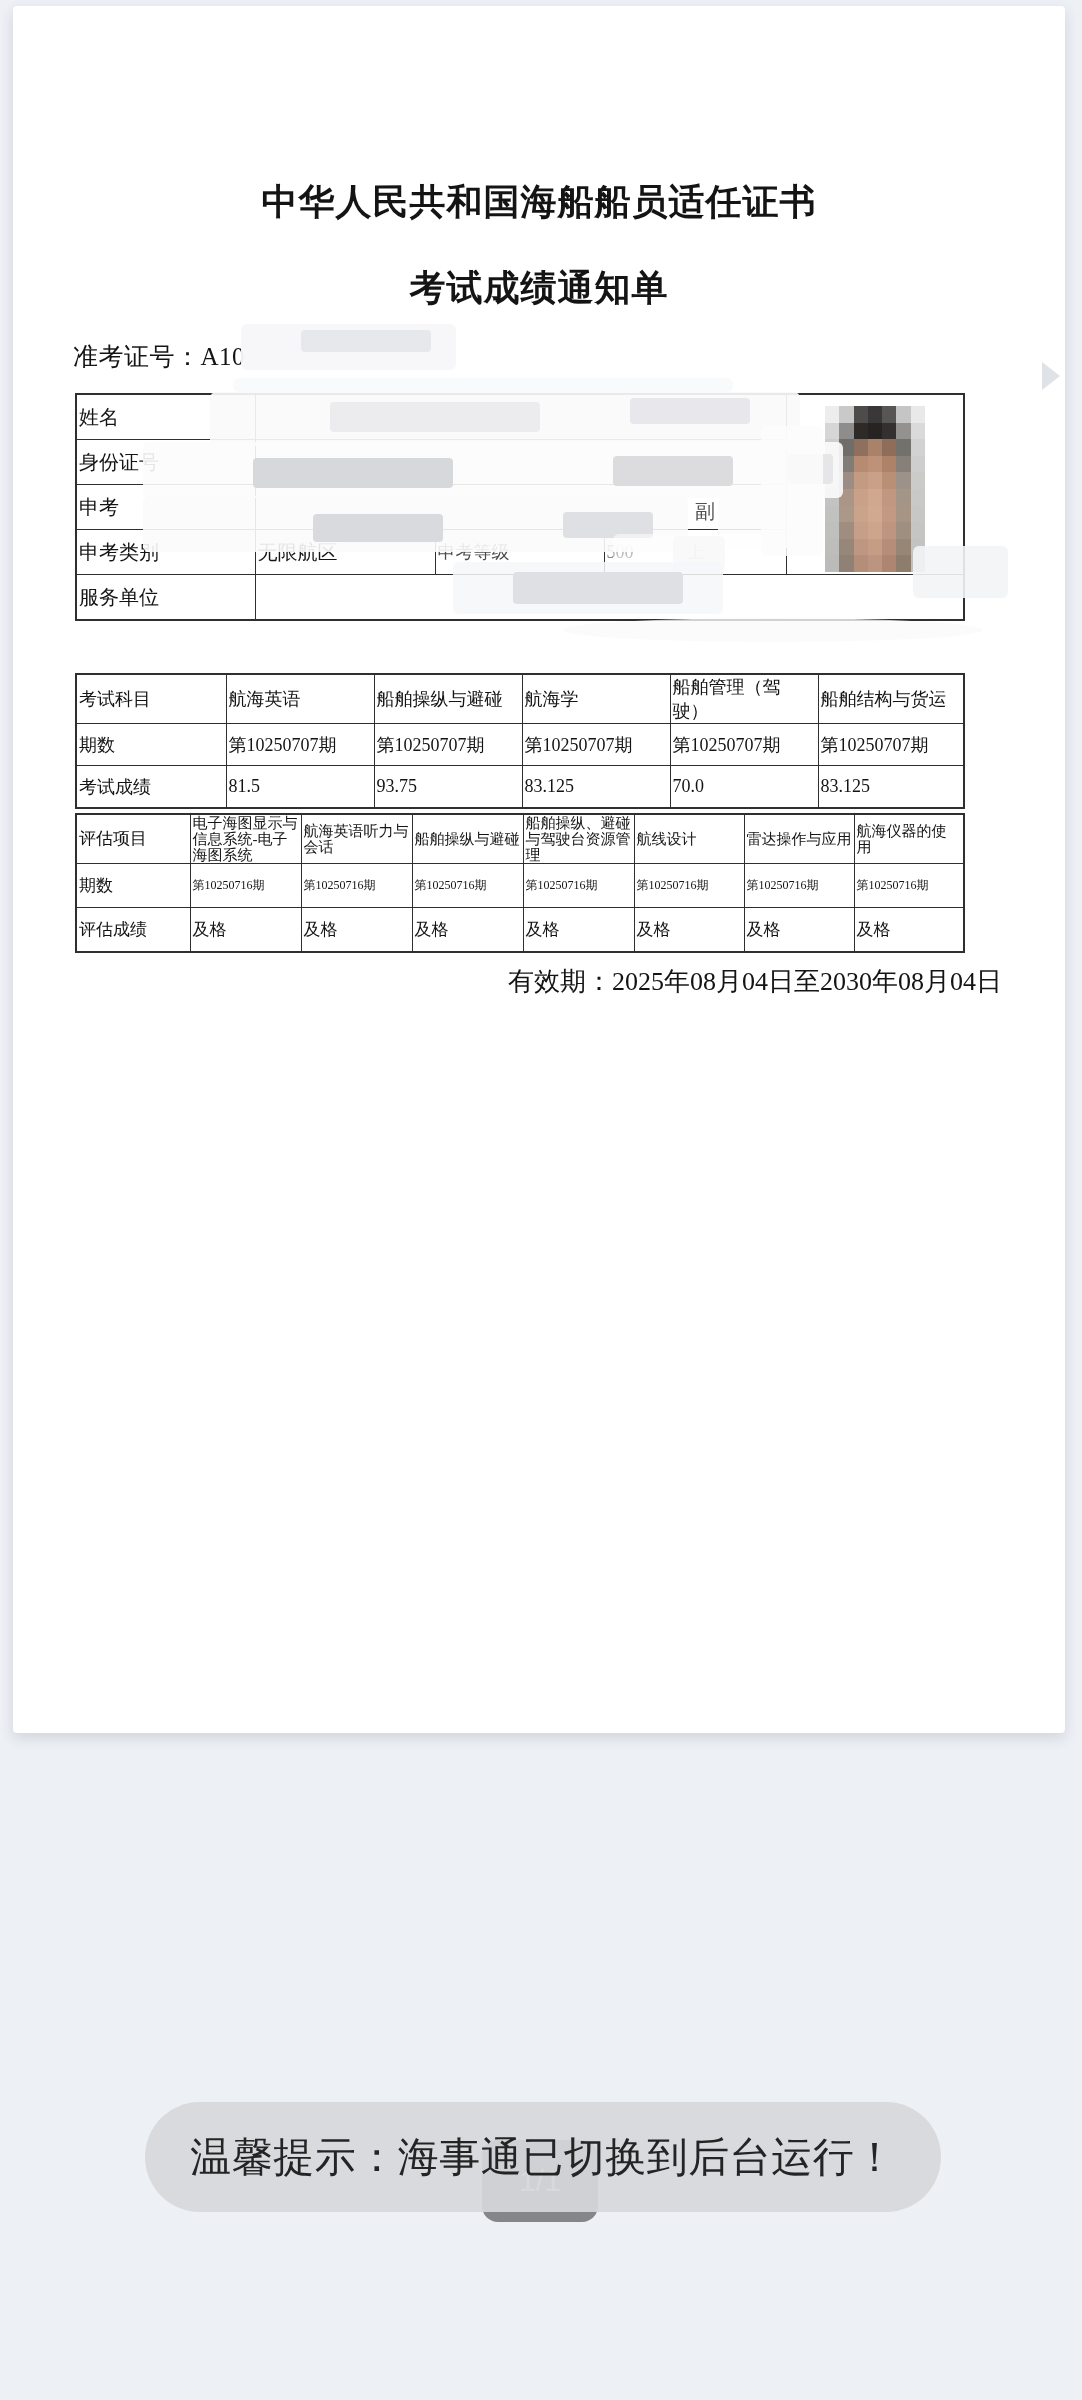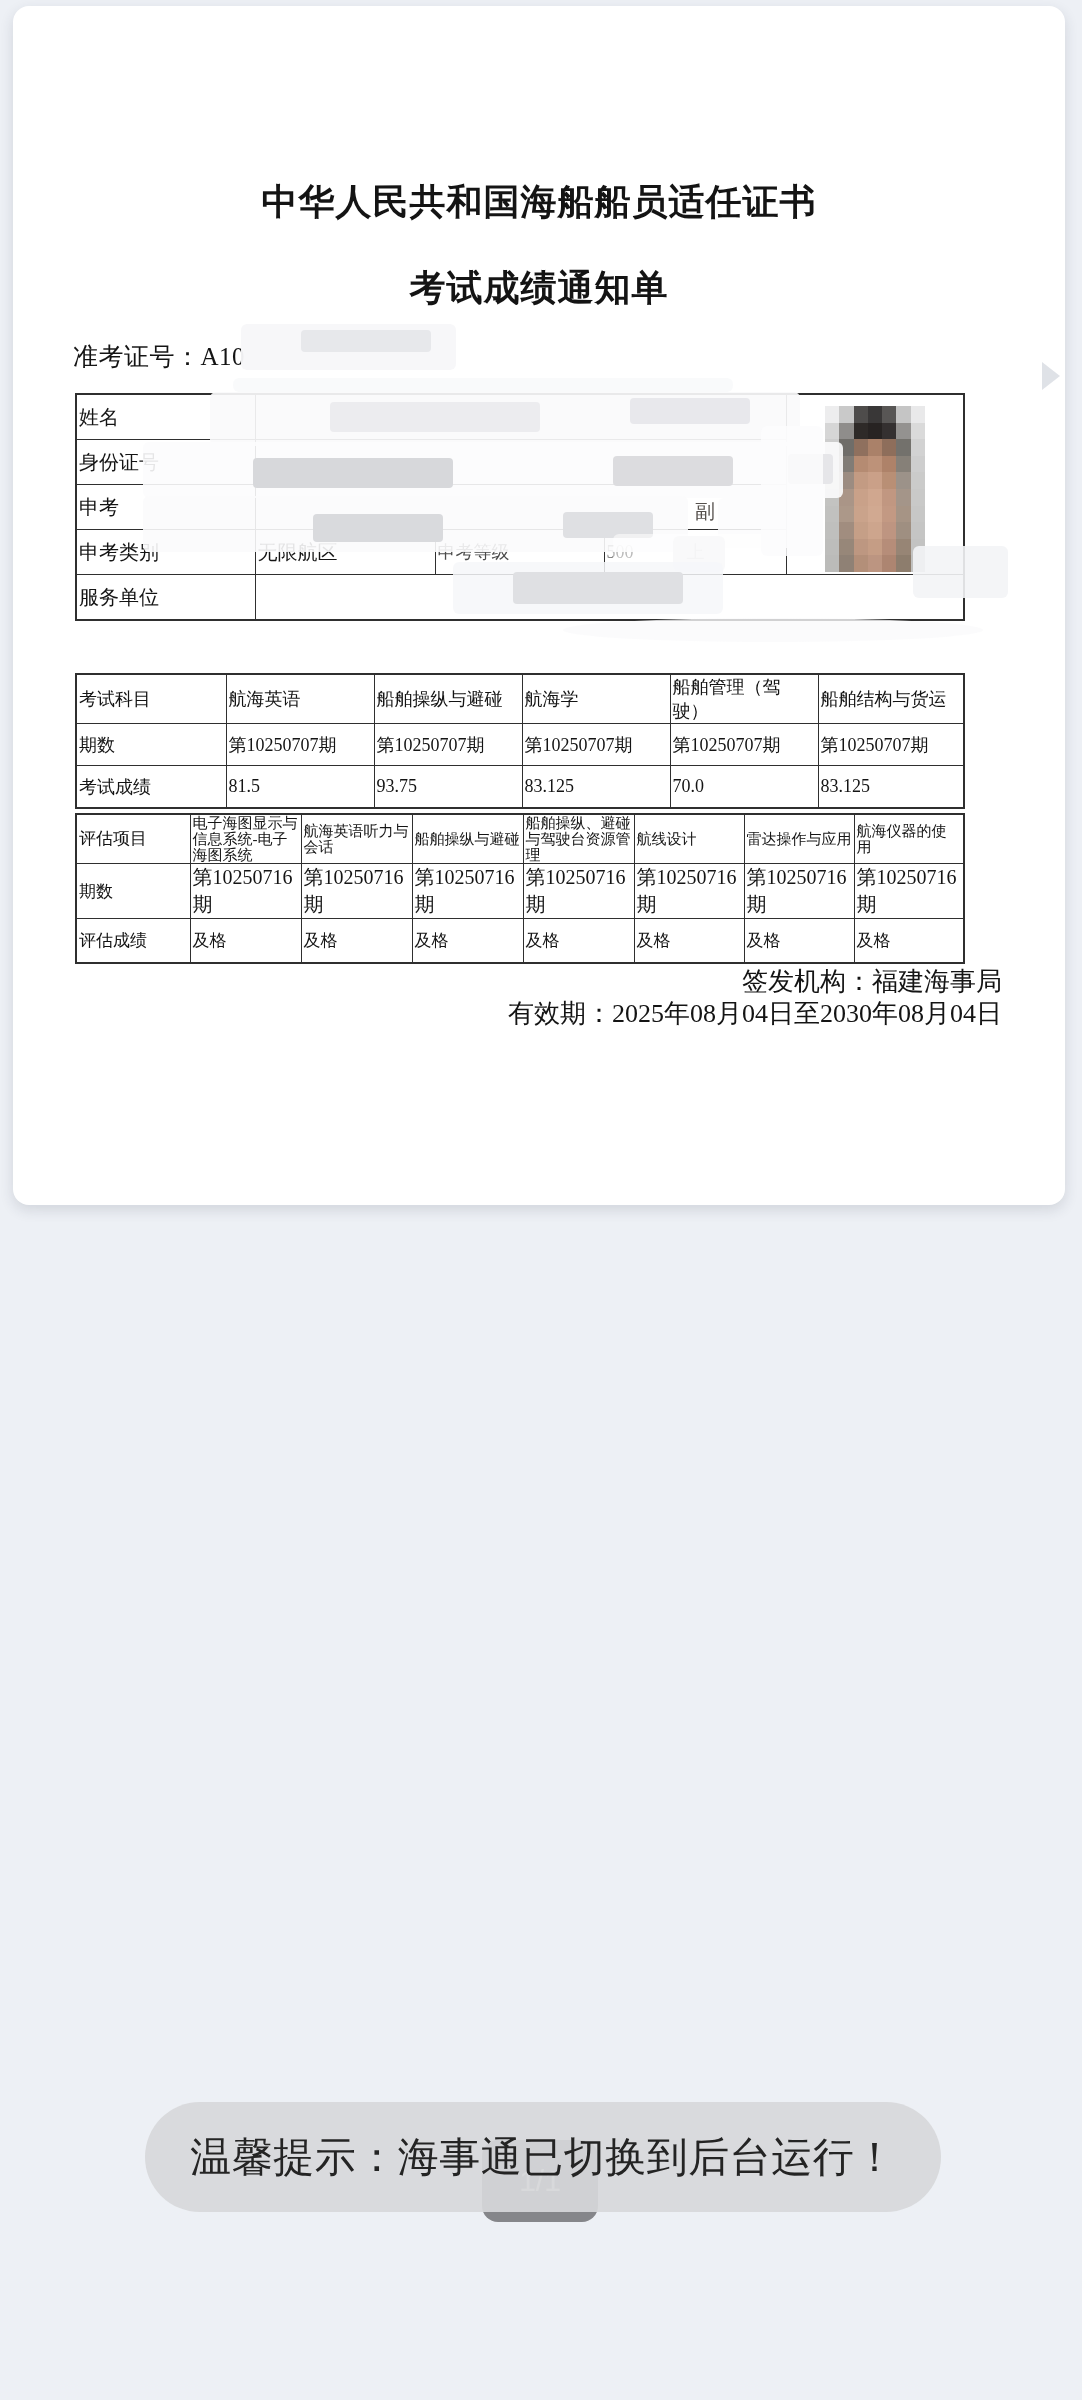--- a/index.html
+++ b/index.html
@@ -1,35 +1,35 @@
 <!DOCTYPE html>
 <html><head>
 <meta charset="utf-8">
 <style>
   html,body{margin:0;padding:0;}
   .screen{position:relative;width:1082px;height:2400px;background:#edf0f5;overflow:hidden;
     font-family:"Liberation Serif","DejaVu Serif",serif;color:#141414;}
-  .page{position:absolute;left:13px;top:6px;width:1052px;height:1199px;background:#ffffff;
-    border-radius:16px;box-shadow:0 5px 14px rgba(40,50,70,.14);}
+  .page{position:absolute;left:13px;top:6px;width:1052px;height:1727px;background:#ffffff;
+    border-radius:4px;box-shadow:0 5px 14px rgba(40,50,70,.14);}
   .title{position:absolute;left:0;width:100%;text-align:center;font-weight:700;font-size:36px;letter-spacing:1px;}
   .t1{top:172px;} .t2{top:258px;}
   .ticket{position:absolute;left:60px;top:334px;font-size:25px;}
   .ticket span{letter-spacing:.5px;}
   table.t{border-collapse:collapse;table-layout:fixed;position:absolute;background:#fff;}
   table.t td,table.t th{border:1px solid #2f2f2f;text-align:left;vertical-align:middle;
     font-weight:400;padding:0 2px;overflow:hidden;}
   table.t{border:2px solid #2f2f2f;}
   .info{left:62px;top:387px;width:888px;font-size:20px;}
   .info td{height:44px;}
   .exam{left:62px;top:643px;width:888px;font-size:18px;margin-top:24px;}
   .exam td,.exam th{height:41px;}
   .assess{left:62px;top:807px;width:888px;font-size:17px;}
   .assess .hd{height:48px;font-size:15px;line-height:16px;}
   .assess td{height:43px;}
-  .assess .sess{font-size:20px;}
+  .assess .sess{font-size:12px;}
   .issuance{position:absolute;right:63px;top:960px;text-align:right;font-size:26px;line-height:32px;}
   .photo{position:absolute;left:812px;top:400px;width:100px;height:166px;display:grid;
     grid-template-columns:repeat(7,1fr);grid-auto-rows:1fr;}
   .patch{position:absolute;border-radius:6px;pointer-events:none;}
   .blob{position:absolute;border-radius:4px;}
   .frag{position:absolute;font-size:20px;color:#3a3a3a;}
   .handle{position:absolute;left:1042px;top:362px;width:0;height:0;opacity:.45;
     border-left:18px solid #b9bfca;border-top:14px solid transparent;border-bottom:14px solid transparent;}
   .indicator{position:absolute;left:482px;top:2140px;width:116px;height:82px;border-radius:16px;
     background:#85868a;color:rgba(255,255,255,.78);display:flex;align-items:center;justify-content:center;
@@ -270,21 +270,20 @@
         <td>及格</td>
         <td>及格</td>
         <td>及格</td>
         <td>及格</td>
         <td>及格</td>
       </tr>
     </tbody>
       </table>
 
     <div class="issuance">
-      <div>签发机构：福建海事局</div>
       <div>有效期：2025年08月04日至2030年08月04日</div>
     </div>
 
   </div>
 
   <div class="handle"></div>
 
   <div class="indicator">
     <span>1/1</span>
   </div>

